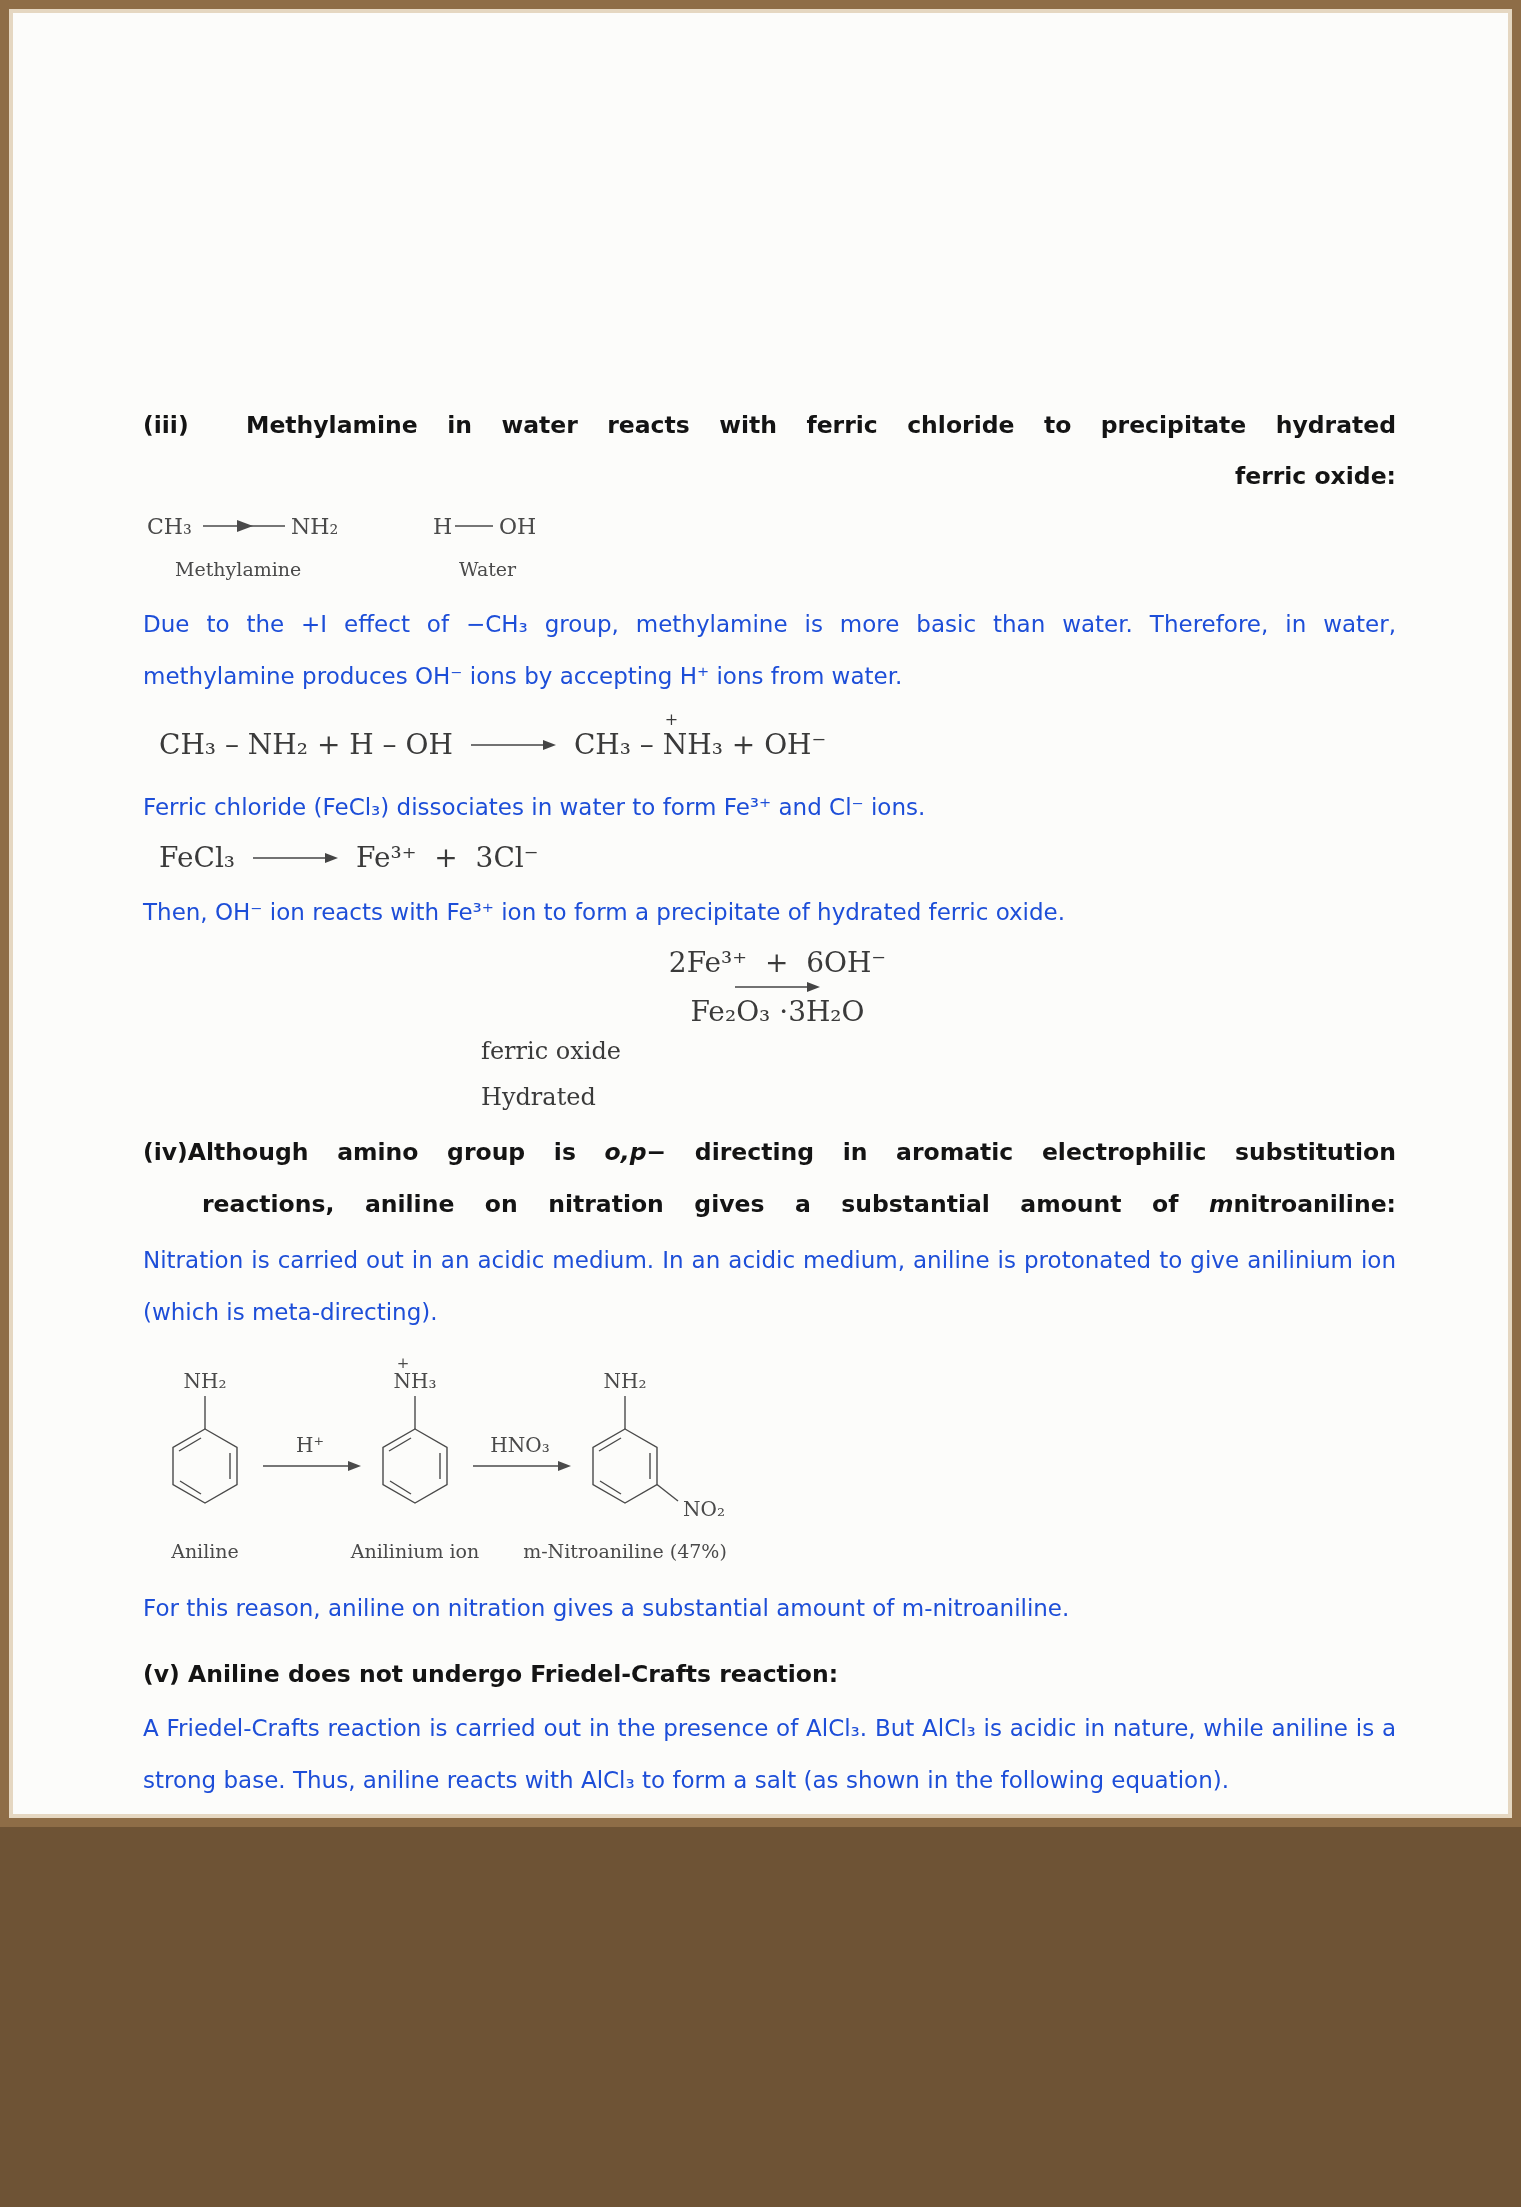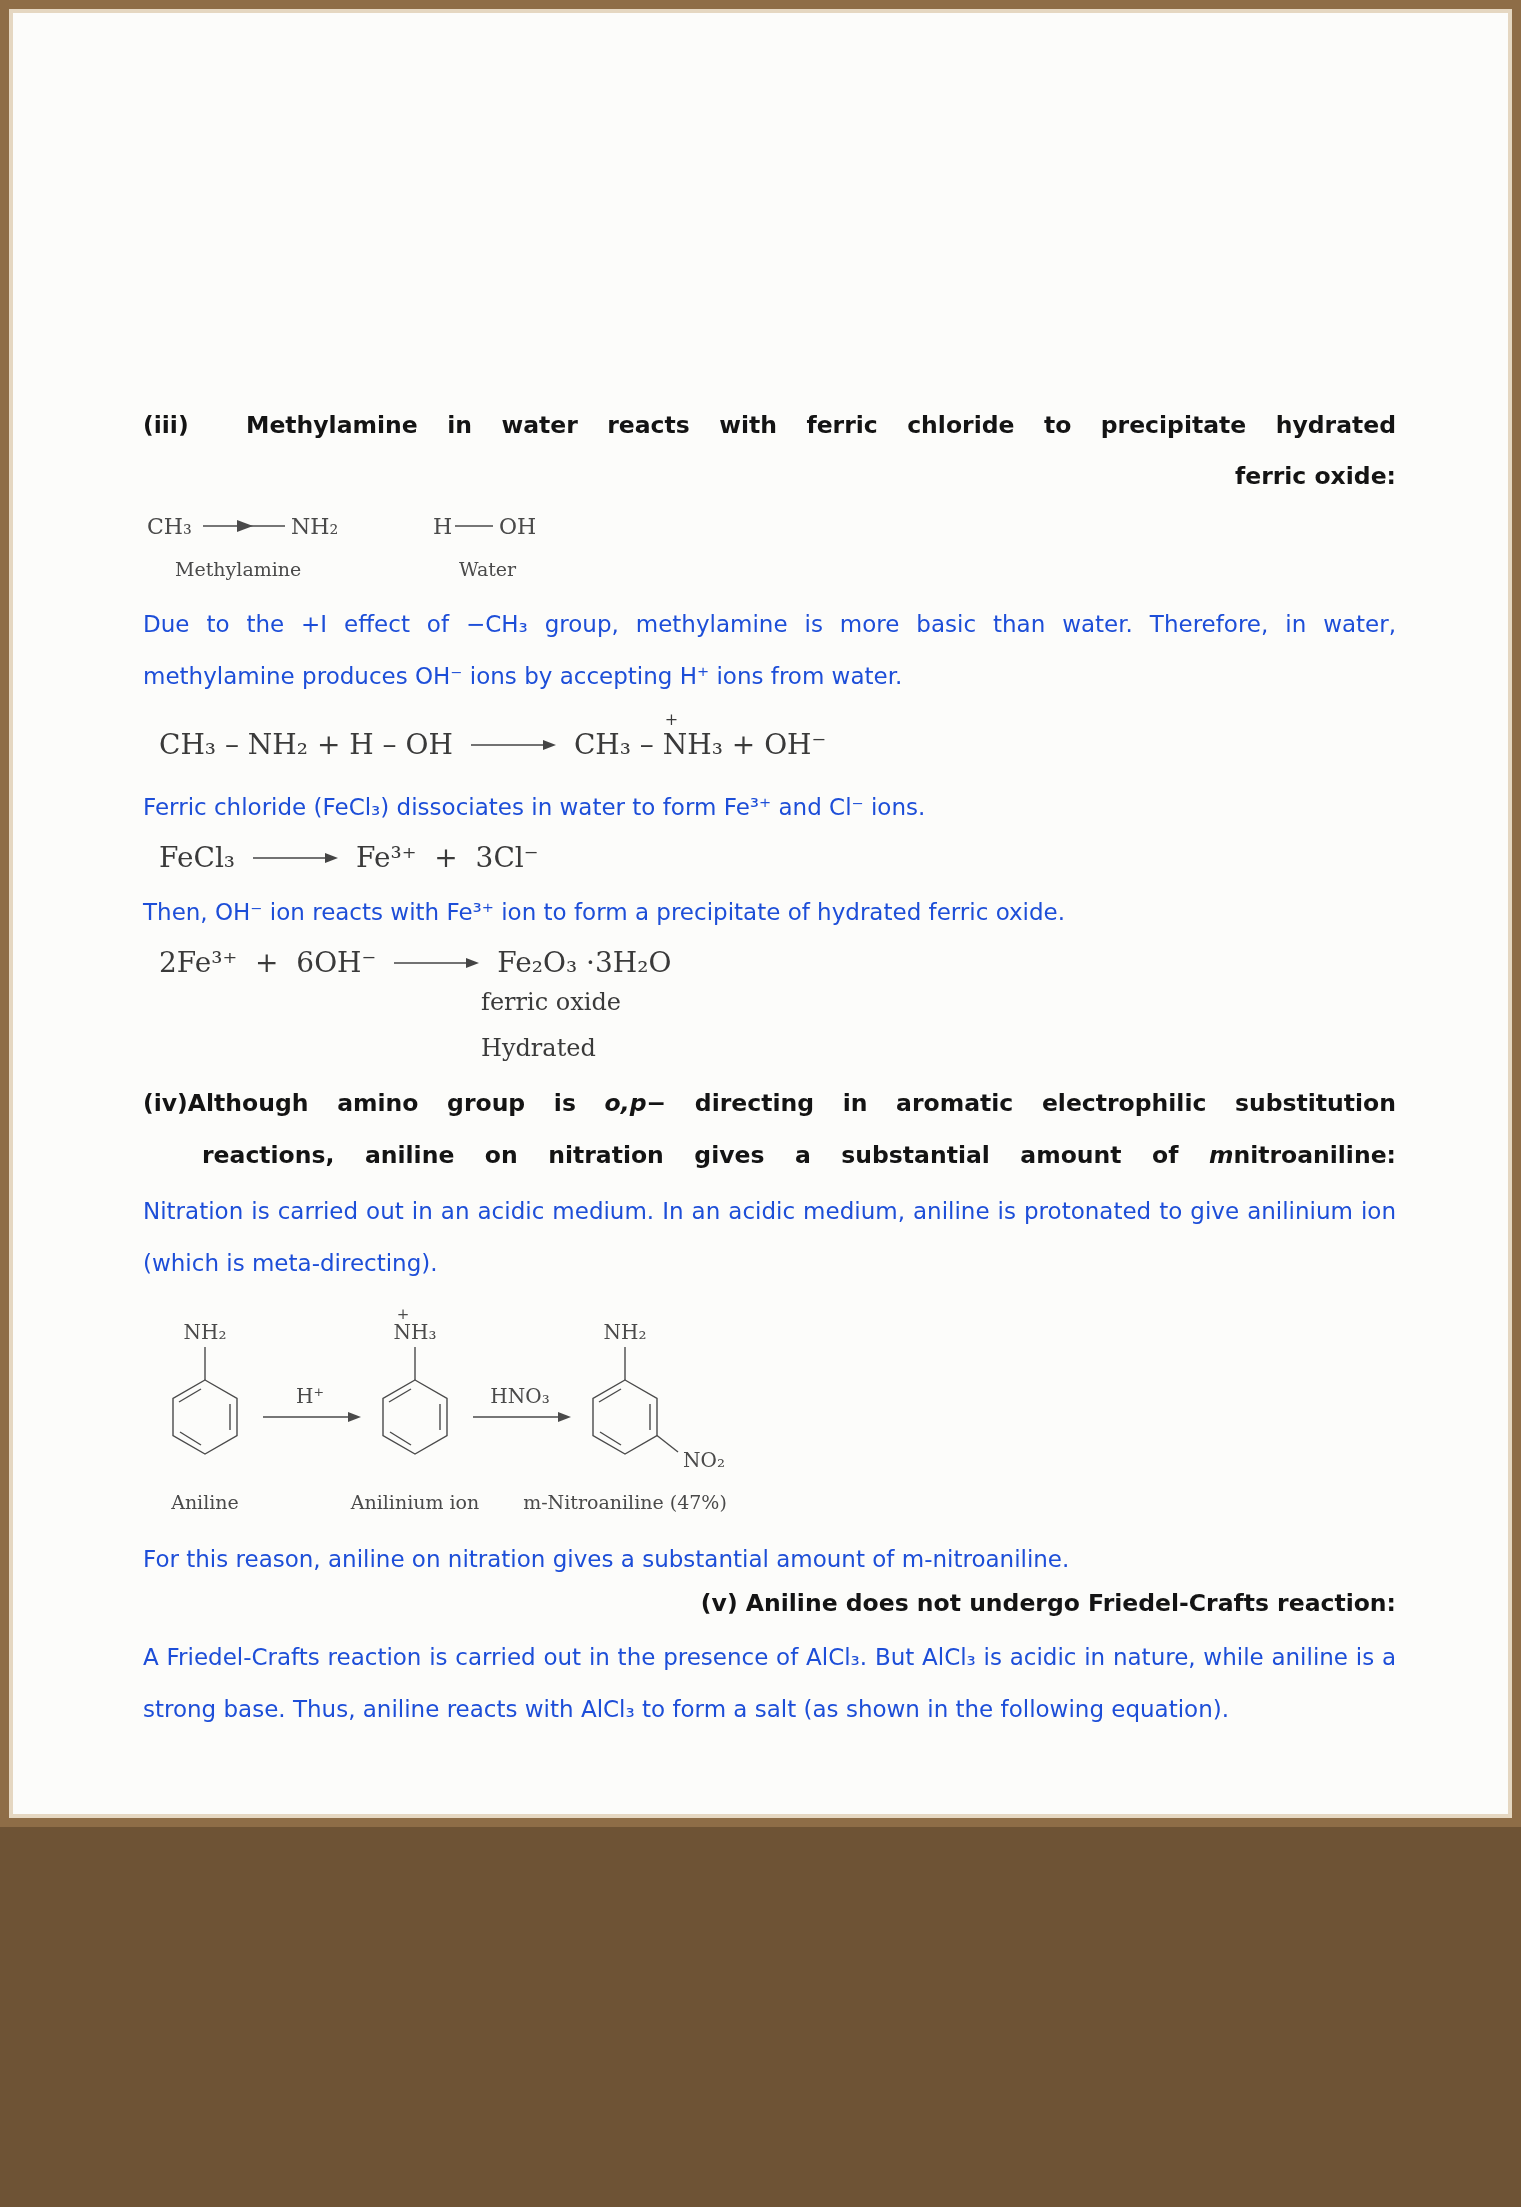--- a/index.html
+++ b/index.html
@@ -54,26 +54,26 @@
   }
   .scheme1 { display:block; margin:12px 0 0 2px; }
   .scheme2 { display:block; margin:6px 0 0 4px; }
   .h-iii-1 { margin-top:398px; }
   .h-iii-2 { margin-top:15px; }
   .p1 { margin-top:14px; }
   .eq1 { margin-top:26px; }
   .p2 { margin-top:20px; }
   .eq2 { margin-top:8px; }
   .p3 { margin-top:12px; }
-  .eq3 { margin-top:8px; }
+  .eq3 { margin-top:8px;flex-direction:column; }
   .h-iv-1 { margin-top:14px; }
   .h-iv-2 { margin-top:16px; }
   .p4 { margin-top:12px; }
   .p5 { margin-top:6px; }
-  .h-v { margin-top:0;text-align:right; }
+  .h-v { margin-top:22px; }
   .p6 { margin-top:10px; }
   .chem-svg text {
     font-family:"DejaVu Serif", serif;
     fill:#4a4a4a;
   }
   .ribbon {
     position:absolute;
     left:610px; top:1975px;
   }
 </style>

